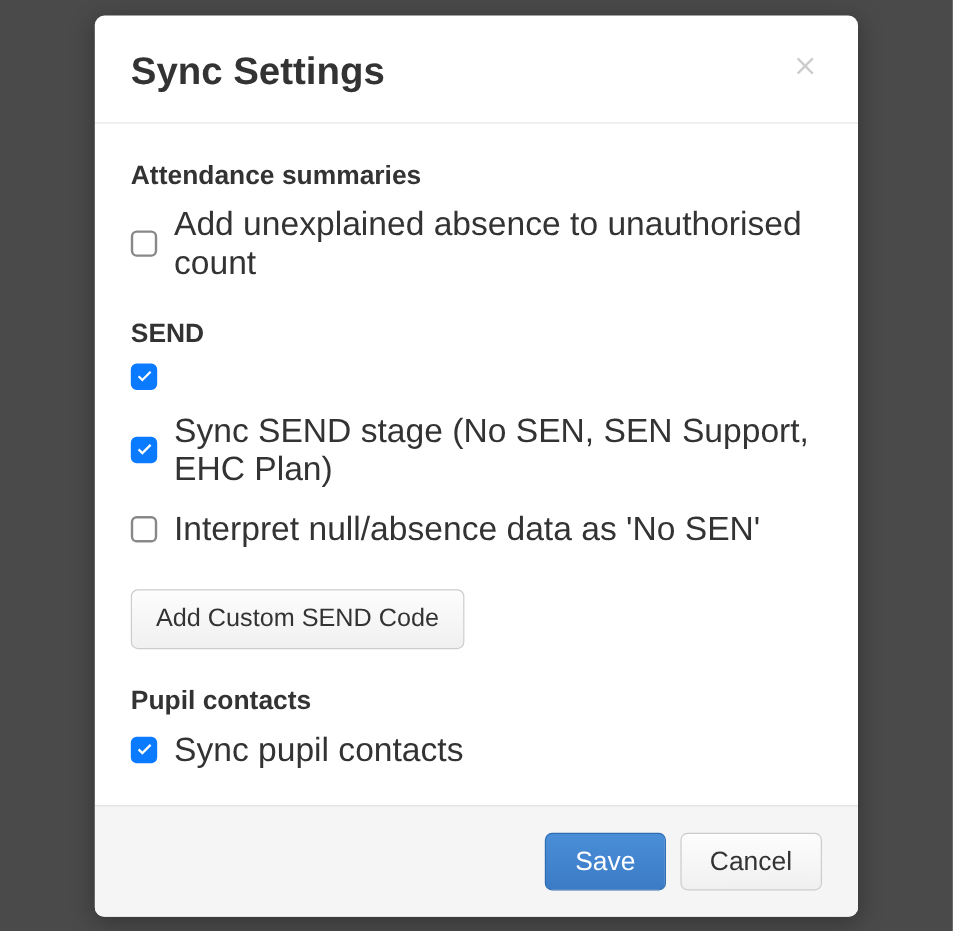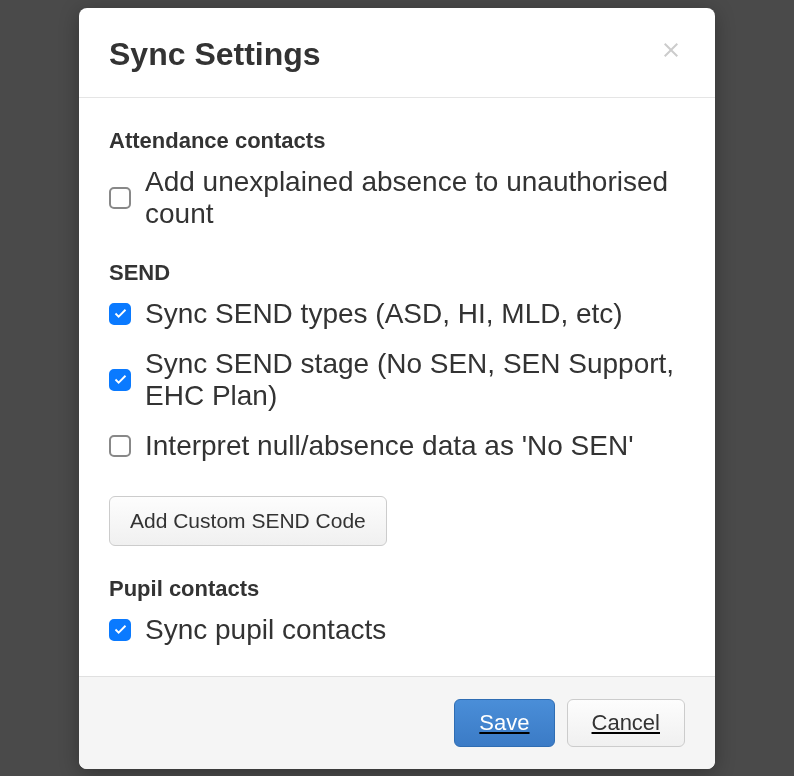--- a/index.html
+++ b/index.html
@@ -115,21 +115,20 @@
       color: #333;
       cursor: pointer;
     }
     .modal-footer {
       background: #f5f5f5;
       border-top: 1px solid #e0e0e0;
       padding: 22px 30px;
       display: flex;
       justify-content: flex-end;
       gap: 12px;
-      text-decoration: underline;
     }
     .btn {
       padding: 10px 24px;
       font-size: 22px;
       border-radius: 6px;
       cursor: pointer;
       border: 1px solid transparent;
     }
     .btn-primary {
       background: linear-gradient(to bottom, #4a8ed8, #3b7bc6);
@@ -151,37 +150,36 @@
     <button class="close-btn">
       <svg viewBox="0 0 24 24" fill="currentColor">
         <path d="M19 6.41L17.59 5 12 10.59 6.41 5 5 6.41 10.59 12 5 17.59 6.41 19 12 13.41 17.59 19 19 17.59 13.41 12z"></path>
       </svg>
     </button>
   </div>
 
   <div class="modal-body">
 
     <div class="section">
-      <div class="section-title">Attendance contacts</div>
+      <div class="section-title">Attendance summaries</div>
       <div class="checkbox-row">
         <div class="checkbox unchecked"></div>
         <span class="checkbox-label">Add unexplained absence to unauthorised count</span>
       </div>
     </div>
 
     <div class="section">
       <div class="section-title">SEND</div>
 
       <div class="checkbox-row">
         <div class="checkbox checked">
           <svg viewBox="0 0 24 24">
               <polyline points="4 12 9 17 20 6"></polyline>
             </svg>
         </div>
-        <span class="checkbox-label">Sync SEND types (ASD, HI, MLD, etc)</span>
       </div>
 
       <div class="checkbox-row">
         <div class="checkbox checked">
           <svg viewBox="0 0 24 24">
               <polyline points="4 12 9 17 20 6"></polyline>
             </svg>
         </div>
         <span class="checkbox-label">Sync SEND stage (No SEN, SEN Support, EHC Plan)</span>
       </div>

